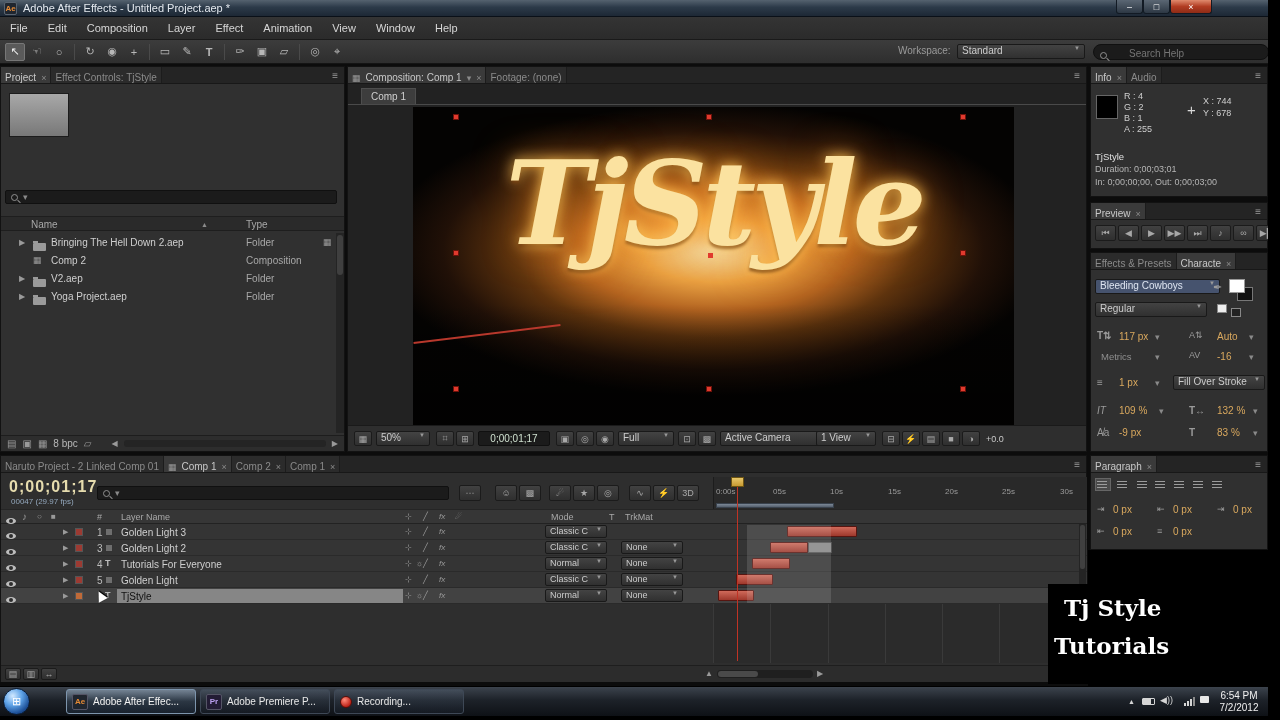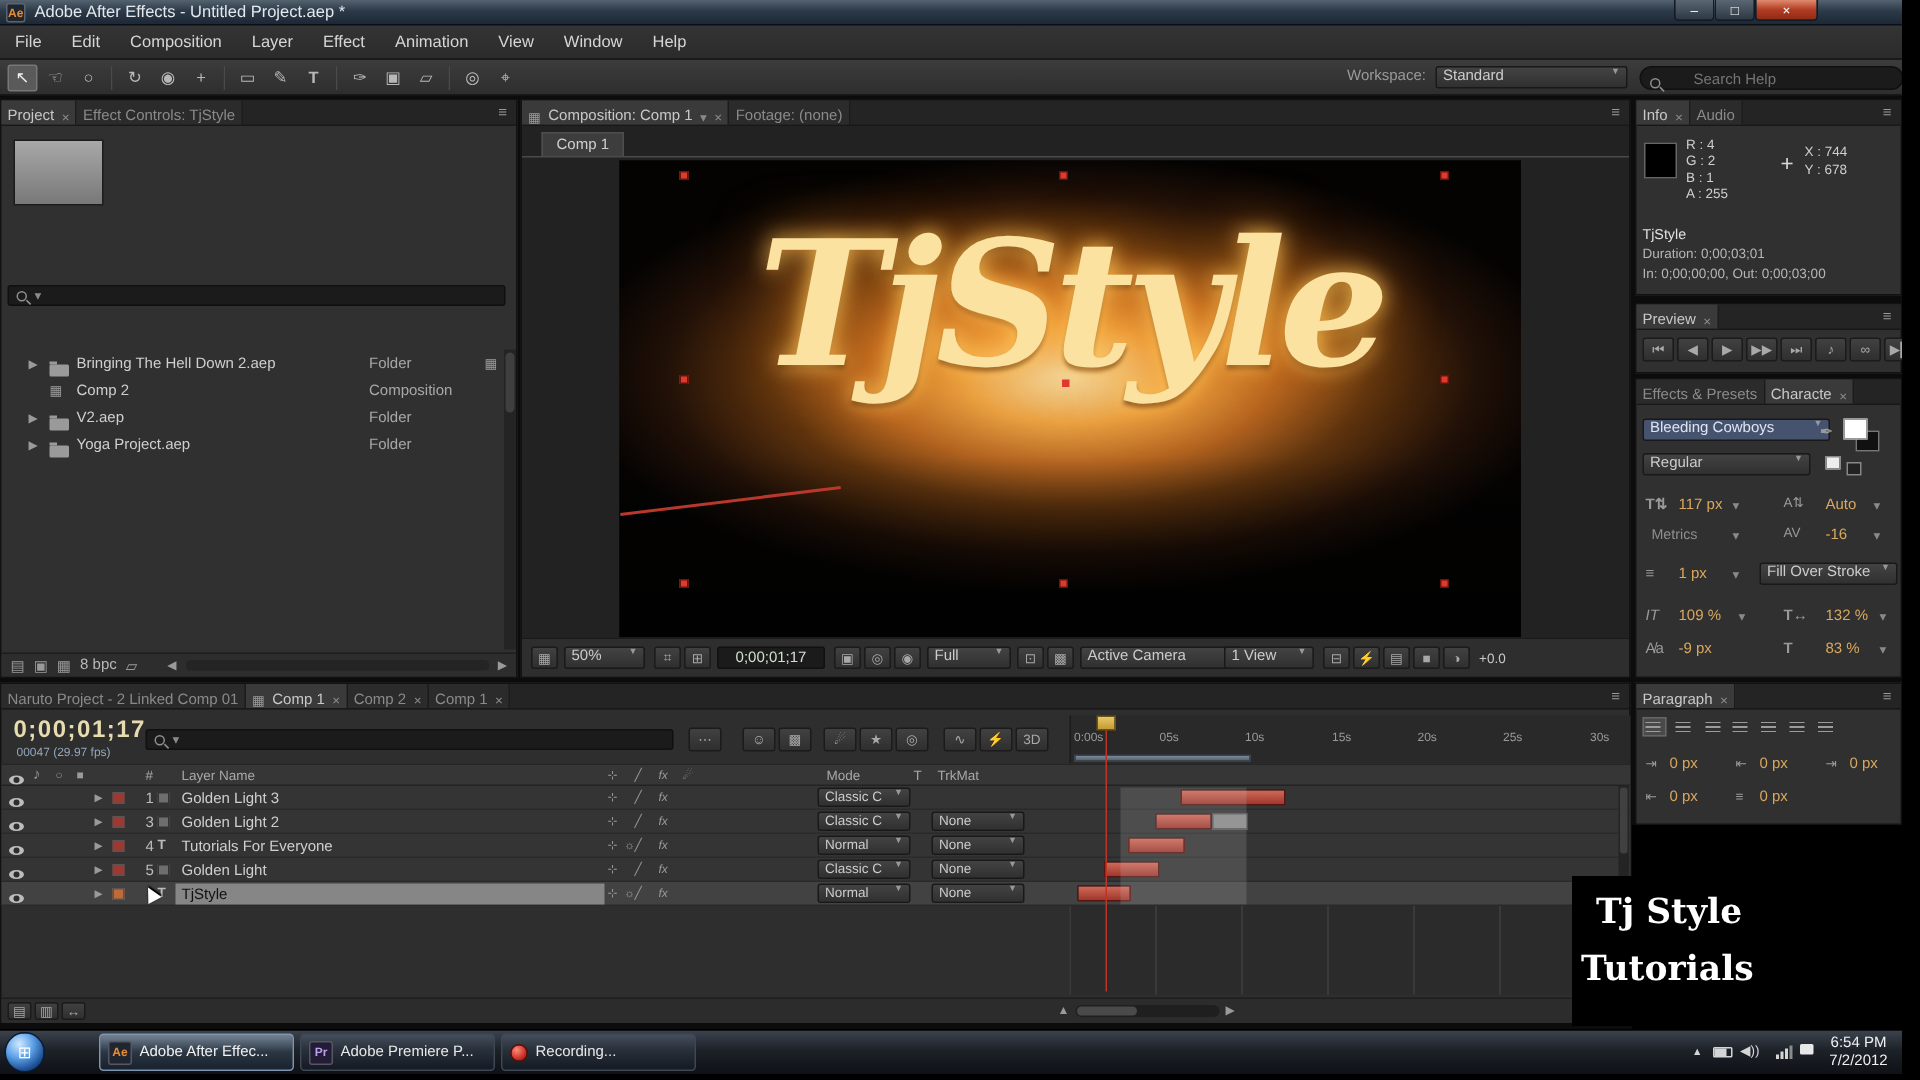--- a/index.html
+++ b/index.html
@@ -136,20 +136,25 @@
       <span class="pmenu">≡</span>
     </div>
 
     <div class="abs" style="left:8px;top:26px;width:60px;height:44px;background:linear-gradient(#a8a8a8,#787878);border:1px solid #1c1c1c"></div>
 
     <div class="abs well" style="left:4px;top:123px;width:332px;height:14px;display:flex;align-items:center;gap:5px;padding:0 5px">
       <span class="mag"></span>
       <span class="tx">▾</span>
     </div>
 
+    <div class="abs" style="left:0;top:149px;width:343px;height:15px;background:#2a2a2a;border-top:1px solid #1e1e1e;border-bottom:1px solid #1e1e1e;font-size:10px;color:#a8a8a8">
+      <span class="abs" style="left:30px;top:2px">Name</span>
+      <span class="abs" style="left:200px;top:4px;font-size:7px;color:#8a8a8a">▲</span>
+      <span class="abs" style="left:245px;top:2px">Type</span>
+    </div>
 
     <div class="abs" style="left:0;top:166px;width:337px;height:18px;display:flex;align-items:center;font-size:10px">
       <span class="abs ic" style="left:18px;font-size:8px">▶</span>
       <span class="abs folderic" style="left:32px;top:5px"></span>
       <span class="abs" style="left:50px;color:#cfcfcf">Bringing The Hell Down 2.aep</span>
       <span class="abs" style="left:245px;color:#a8a8a8">Folder</span>
       <span class="abs ic" style="left:322px;font-size:9px">▦</span>
     </div>
     <div class="abs" style="left:0;top:184px;width:337px;height:18px;display:flex;align-items:center;font-size:10px">
       <span class="abs ic" style="left:32px;top:4px;font-size:9px">▦</span>

